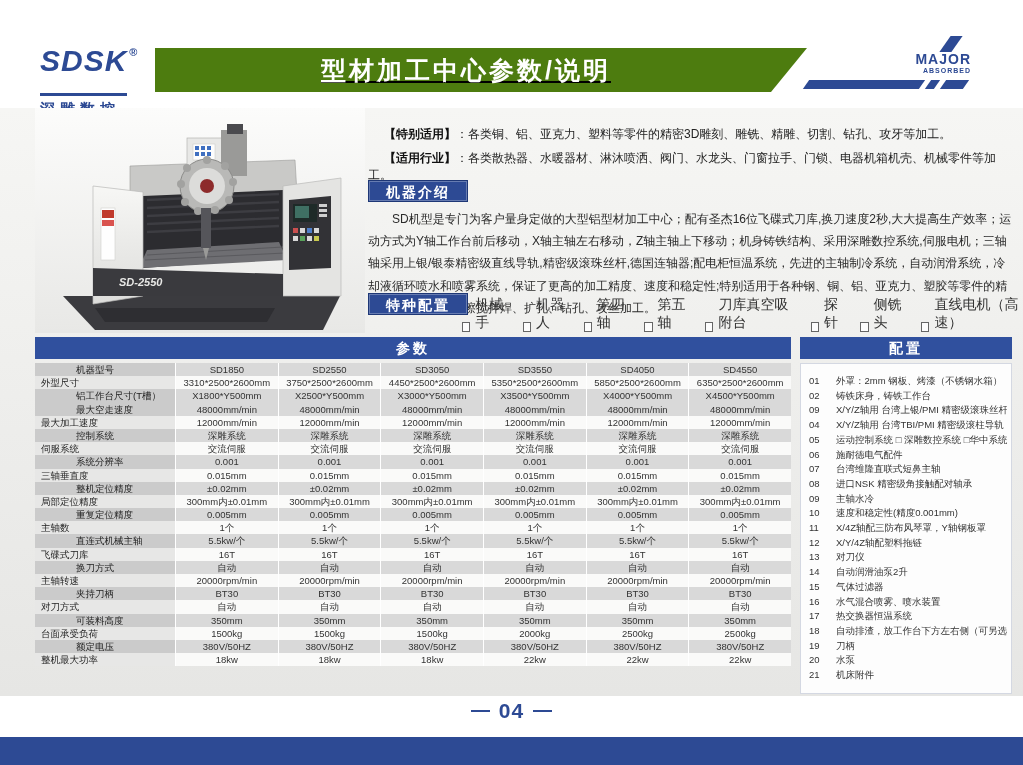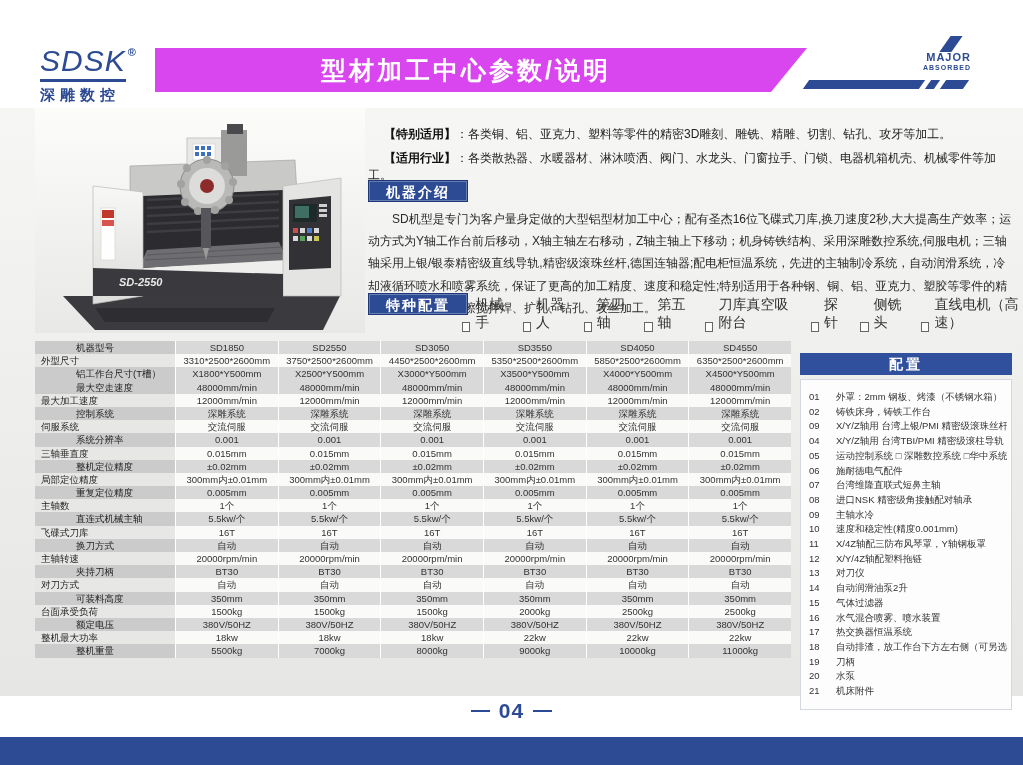--- a/index.html
+++ b/index.html
@@ -1,32 +1,32 @@
 <!DOCTYPE html>
 <html><head>
 <meta charset="utf-8">
 <style>
   * { margin:0; padding:0; box-sizing:border-box; }
   body { background:#ffffff; font-family:"Liberation Sans","DejaVu Sans",sans-serif; }
   #page { position:relative; width:1023px; height:765px; margin:0 auto; background:#ffffff; overflow:hidden; }
 
   
   .logo { position:absolute; left:40px; top:46px; color:#2d4a94; }
-  .logo-main { font-size:30px; font-weight:400; font-style:italic; letter-spacing:1px;
-               border-bottom:3px solid #2d4a94; padding-bottom:3px; display:inline-block; line-height:1; }
+  .logo-main { font-size:30px; font-weight:700; font-style:italic; letter-spacing:1px;
+               border-bottom:3px solid #2d4a94; padding-bottom:17px; display:inline-block; line-height:1; }
   .logo-reg { font-size:11px; font-weight:700; vertical-align:top; margin-left:2px; }
   .logo-sub { font-size:15px; font-weight:700; letter-spacing:5px; margin-top:4px; }
 
-  .header-bar { position:absolute; left:155px; top:48px; width:652px; height:44px; background:#d946ef;
+  .header-bar { position:absolute; left:155px; top:48px; width:652px; height:44px; background:#4d7c0f;
                 clip-path:polygon(0 0,100% 0,calc(100% - 36px) 100%,0 100%);
-                display:flex; align-items:center; justify-content:center; }
+                display:flex; align-items:center; justify-content:center;text-decoration:underline; }
   .header-title { color:#ffffff; font-size:25px; font-weight:800; letter-spacing:3px; padding-right:30px; }
 
   .major-badge { position:absolute; right:52px; top:52px; text-align:right; color:#2d4a94; }
-  .major-line1 { font-size:11px; font-weight:800; letter-spacing:1px; line-height:1; }
+  .major-line1 { font-size:14px; font-weight:800; letter-spacing:1px; line-height:1; }
   .major-line2 { font-size:7px; font-weight:800; letter-spacing:1px; line-height:1.4; }
   .slash { position:absolute; background:#2d4a94; transform:skewX(-35deg); }
   .slash-top { left:945px; top:36px; width:12px; height:16px; }
   .stripe-long { left:806px; top:80px; width:116px; height:9px; }
   .stripe-s1 { left:928px; top:80px; width:9px; height:9px; }
   .stripe-s2 { left:943px; top:80px; width:23px; height:9px; }
 
   
   .content-bg { position:absolute; left:0; top:108px; width:1023px; height:588px;
                 background:linear-gradient(180deg,#f6f6f4 0%,#ededeb 55%,#e6e6e4 100%); }
@@ -61,21 +61,21 @@
   .p-row { display:grid; grid-template-columns:140px repeat(6,1fr); height:13.2px; }
   .p-row.odd { background:#d9d9d9; }
   .p-row.even { background:#fafaf9; }
   .p-label { font-size:9.5px; line-height:13.2px; padding-left:6px; color:#222; white-space:nowrap; overflow:hidden; }
   .p-row.odd .p-label { background:#cbcbcb;padding-left:41px; }
   .p-row.even .p-label { background:#e7e7e6; }
   .p-cell { font-size:9.5px; line-height:13.2px; text-align:center; color:#333; border-left:1px solid #ffffff;
             white-space:nowrap; overflow:hidden; }
 
   
-  .config { position:absolute; left:800px; top:353px; width:212px; }
+  .config { position:absolute; left:800px; top:337px; width:212px; }
   .config-box { margin-top:4px; height:331px; background:#fdfdfd; border:1px solid #d4d8e2; padding:10px 4px 5px 8px; }
   .c-item { display:flex; gap:9px; line-height:14.7px; font-size:9.5px; color:#333; }
   .c-no { width:18px; flex:none; }
   .c-text { flex:1; white-space:nowrap; overflow:hidden; letter-spacing:0; }
 
   
   .note { position:absolute; left:35px; top:703px; font-size:10.5px; color:#333; }
   .page-num { position:absolute; left:0; right:0; top:699px; display:flex; align-items:center;
               justify-content:center; gap:9px; color:#2d4a94; }
   .dash { width:19px; height:2px; background:#2d4a94; }
@@ -241,20 +241,21 @@
     <span class="sc-box"></span>
     <span class="sc-label">侧铣头</span>
   </span>
       <span class="sc-item">
     <span class="sc-box"></span>
     <span class="sc-label">直线电机（高速）</span>
   </span>
     </div>
 
   <div class="params">
+    <div class="table-title">参数</div>
     <div class="params-body">
         <div class="p-row odd">
     <div class="p-label">机器型号</div>
   <div class="p-cell">SD1850</div>
           <div class="p-cell">SD2550</div>
           <div class="p-cell">SD3050</div>
           <div class="p-cell">SD3550</div>
           <div class="p-cell">SD4050</div>
           <div class="p-cell">SD4550</div>
         </div>
@@ -449,29 +450,20 @@
         </div>
         <div class="p-row even">
     <div class="p-label">整机最大功率</div>
   <div class="p-cell">18kw</div>
           <div class="p-cell">18kw</div>
           <div class="p-cell">18kw</div>
           <div class="p-cell">22kw</div>
           <div class="p-cell">22kw</div>
           <div class="p-cell">22kw</div>
         </div>
-        <div class="p-row odd">
-    <div class="p-label">整机重量</div>
-  <div class="p-cell">5500kg</div>
-          <div class="p-cell">7000kg</div>
-          <div class="p-cell">8000kg</div>
-          <div class="p-cell">9000kg</div>
-          <div class="p-cell">10000kg</div>
-          <div class="p-cell">11000kg</div>
-        </div>
       </div>
   </div>
 
   <div class="config">
     <div class="table-title">配置</div>
     <div class="config-box">
         <div class="c-item">
     <span class="c-no">01</span>
     <span class="c-text">外罩：2mm 钢板、烤漆（不锈钢水箱）</span>
   </div>

